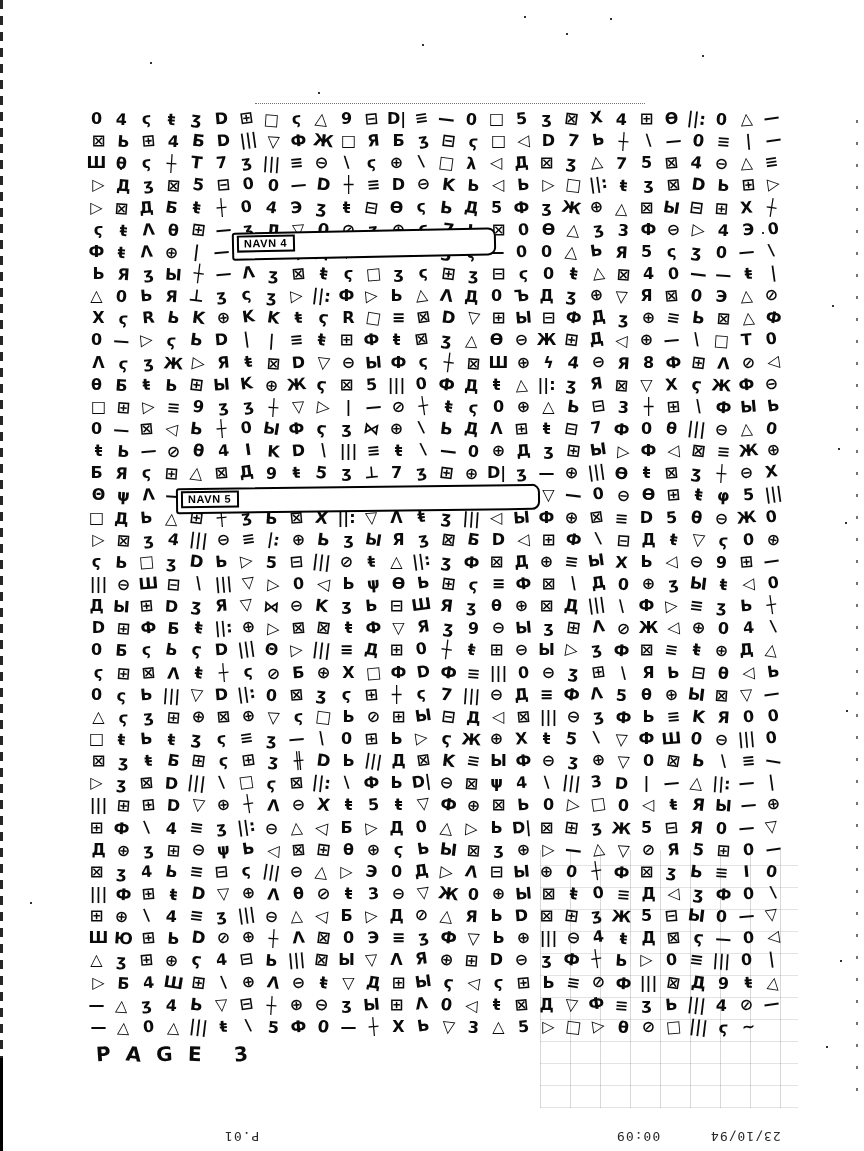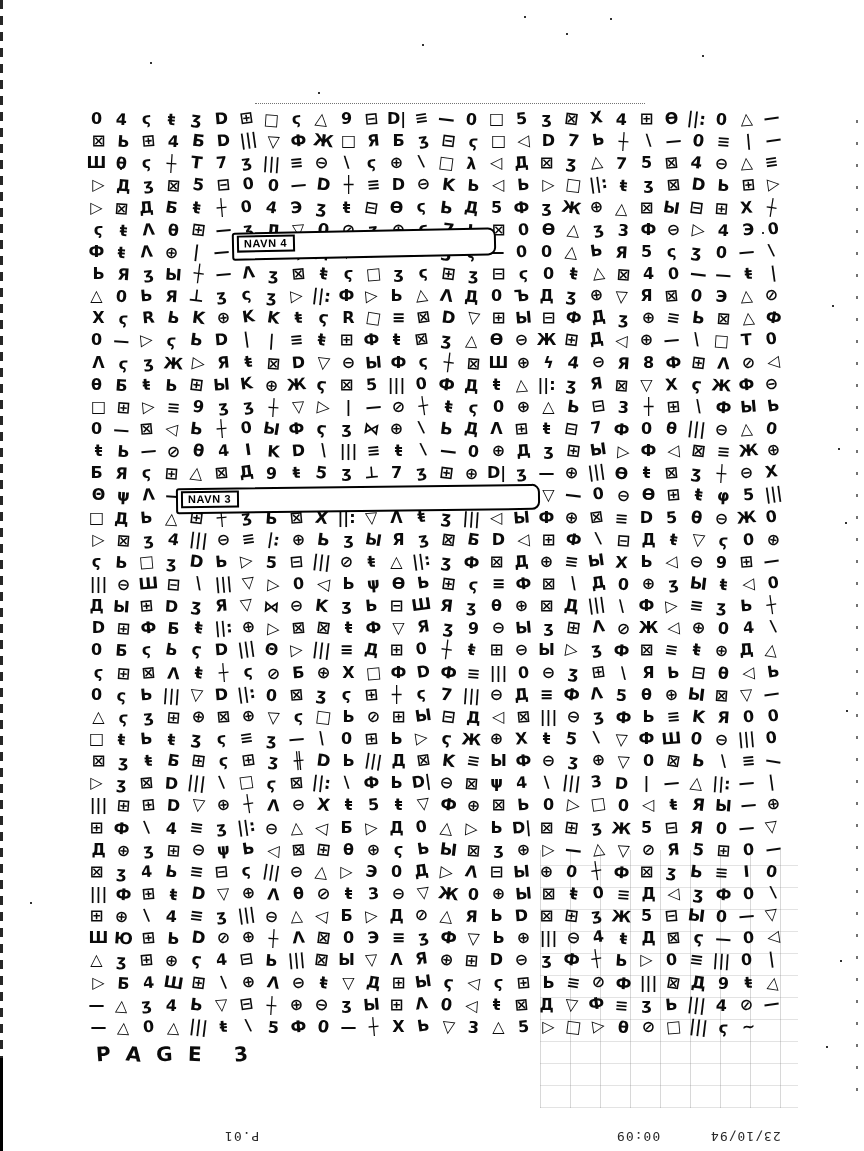--- a/index.html
+++ b/index.html
@@ -1358,21 +1358,21 @@
         <span class="g">ϛ</span>
         <span class="g">∼</span>
       </div>
     </div>
 
   <div class="redact" id="navn4-box">
     <span class="redact-label">NAVN 4</span>
   </div>
 
   <div class="redact" id="navn5-box">
-    <span class="redact-label">NAVN 3</span>
+    <span class="redact-label">NAVN 5</span>
   </div>
 
   <div id="page-label">
     <span class="ltr" id="pl-0">P</span>
     <span class="ltr" id="pl-1">A</span>
     <span class="ltr" id="pl-2">G</span>
     <span class="ltr" id="pl-3">E</span>
     <span class="ltr" id="pl-num">3</span>
   </div>
 

